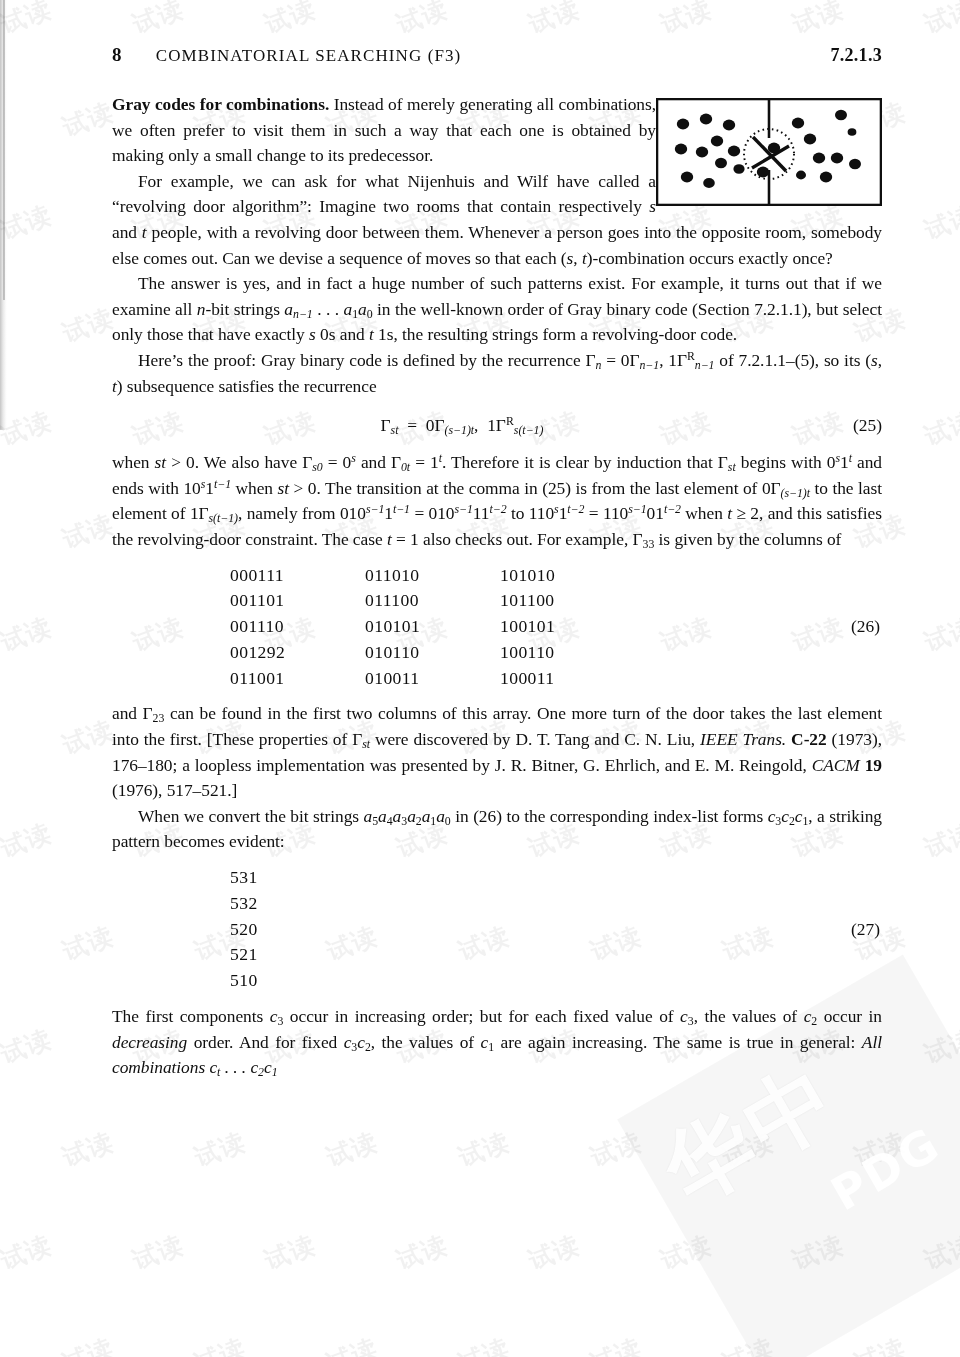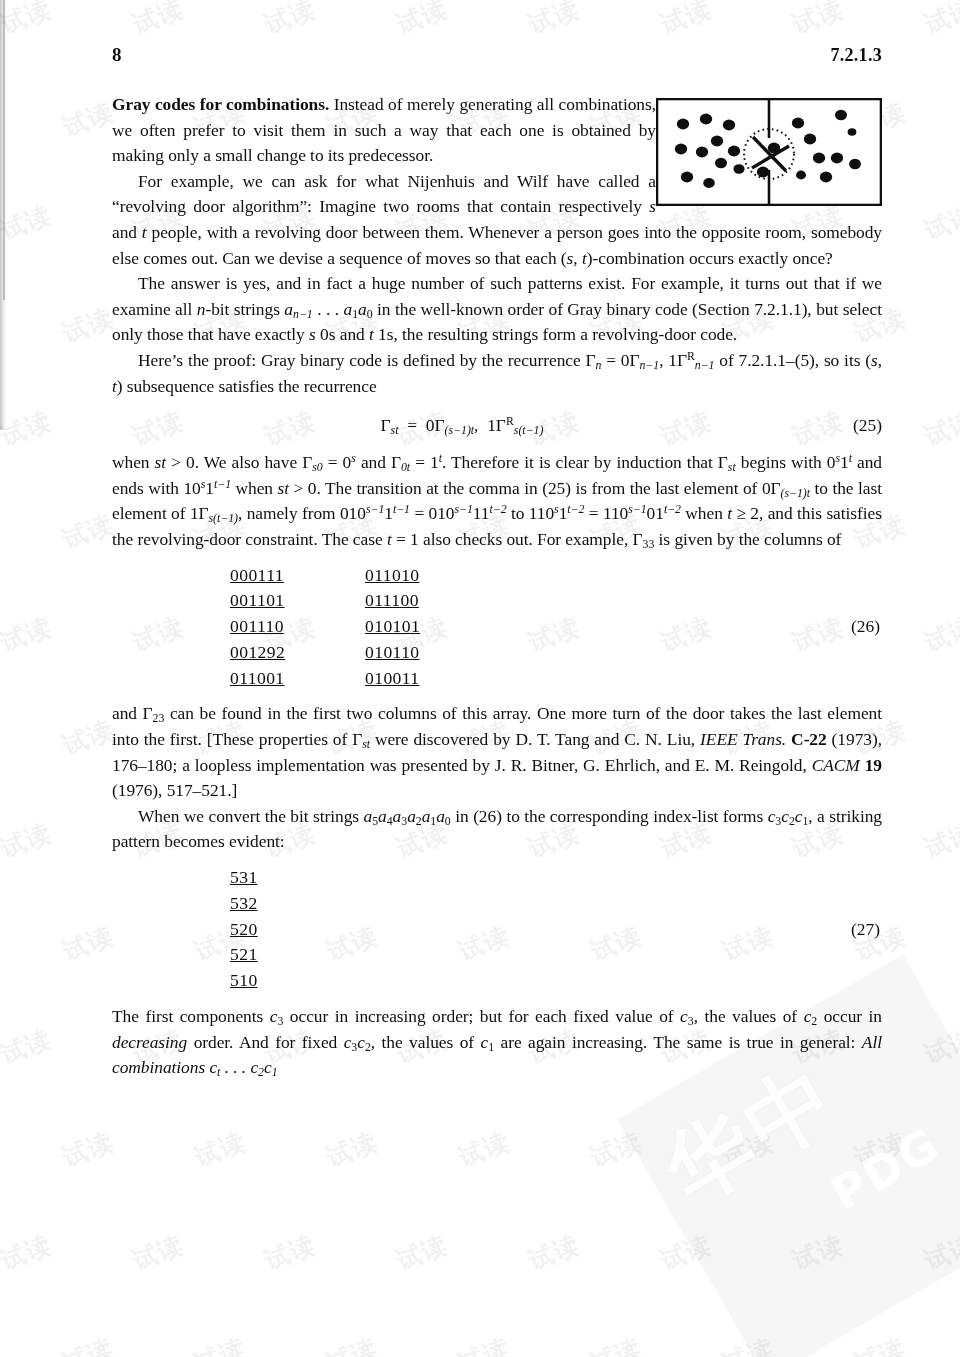--- a/index.html
+++ b/index.html
@@ -137,21 +137,20 @@
   }
   .array .cols{
     display:flex;
     margin-left:118px;
   }
   .array .col{
     width:135px;
     font-size:17.6px;
     line-height:25.8px;
     letter-spacing:.4px;
-    text-decoration:underline;
   }
   .array .tag{
     margin-left:auto;
     font-size:17.4px;
     padding-right:2px;
   }
   .array .cell{white-space:pre;}
 
   
   #page{filter:contrast(1.02);}
@@ -273,20 +272,21 @@
 <div id="wm-band">
   <div class="band-bg"></div>
   <div class="band-cn">华中</div>
   <div class="band-pdg">PDG</div>
 </div>
 
 <div id="page">
 
   <div id="runhead">
     <span class="folio">8</span>
+    <span class="title">COMBINATORIAL SEARCHING (F3)</span>
     <span class="secno">7.2.1.3</span>
   </div>
 
   <svg id="fig-rooms" viewBox="0 0 226 108">
     <rect x="1" y="1" width="224" height="106" fill="#fff" stroke="#111" stroke-width="2.6"></rect>
 
     <line x1="113" y1="1" x2="113" y2="40" stroke="#111" stroke-width="2.6"></line>
     <line x1="113" y1="72" x2="113" y2="107" stroke="#111" stroke-width="2.6"></line>
 
     <circle cx="113" cy="56" r="25" fill="none" stroke="#111" stroke-width="2" stroke-dasharray="1.6 3.2"></circle>
@@ -350,20 +350,27 @@
         <div class="cell">001292</div>
         <div class="cell">011001</div>
       </div>
       <div class="col">
         <div class="cell">011010</div>
         <div class="cell">011100</div>
         <div class="cell">010101</div>
         <div class="cell">010110</div>
         <div class="cell">010011</div>
       </div>
+      <div class="col">
+        <div class="cell">101010</div>
+        <div class="cell">101100</div>
+        <div class="cell">100101</div>
+        <div class="cell">100110</div>
+        <div class="cell">100011</div>
+      </div>
     </div>
     <div class="tag">(26)</div>
   </div>
 
   <p class="body"><span>and </span><span>Γ</span><sub>23</sub><span> can be found in the first two columns of this array. One more turn of the door takes the last element into the first. [These properties of </span><span>Γ</span><sub class="mi">st</sub><span> were discovered by D. T. Tang and C. N. Liu, </span><span class="it">IEEE Trans.</span><span class="bold"> C-22</span><span> (1973), 176–180; a loopless implementation was presented by J. R. Bitner, G. Ehrlich, and E. M. Reingold, </span><span class="it">CACM</span><span class="bold"> 19</span><span> (1976), 517–521.]</span></p>
 
   <p class="body indent"><span>When we convert the bit strings </span><span class="mi">a</span><sub>5</sub><span class="mi">a</span><sub>4</sub><span class="mi">a</span><sub>3</sub><span class="mi">a</span><sub>2</sub><span class="mi">a</span><sub>1</sub><span class="mi">a</span><sub>0</sub><span> in (26) to the corresponding index-list forms </span><span class="mi">c</span><sub>3</sub><span class="mi">c</span><sub>2</sub><span class="mi">c</span><sub>1</sub><span>, a striking pattern becomes evident:</span></p>
 
   <div class="array">
     <div class="cols">

